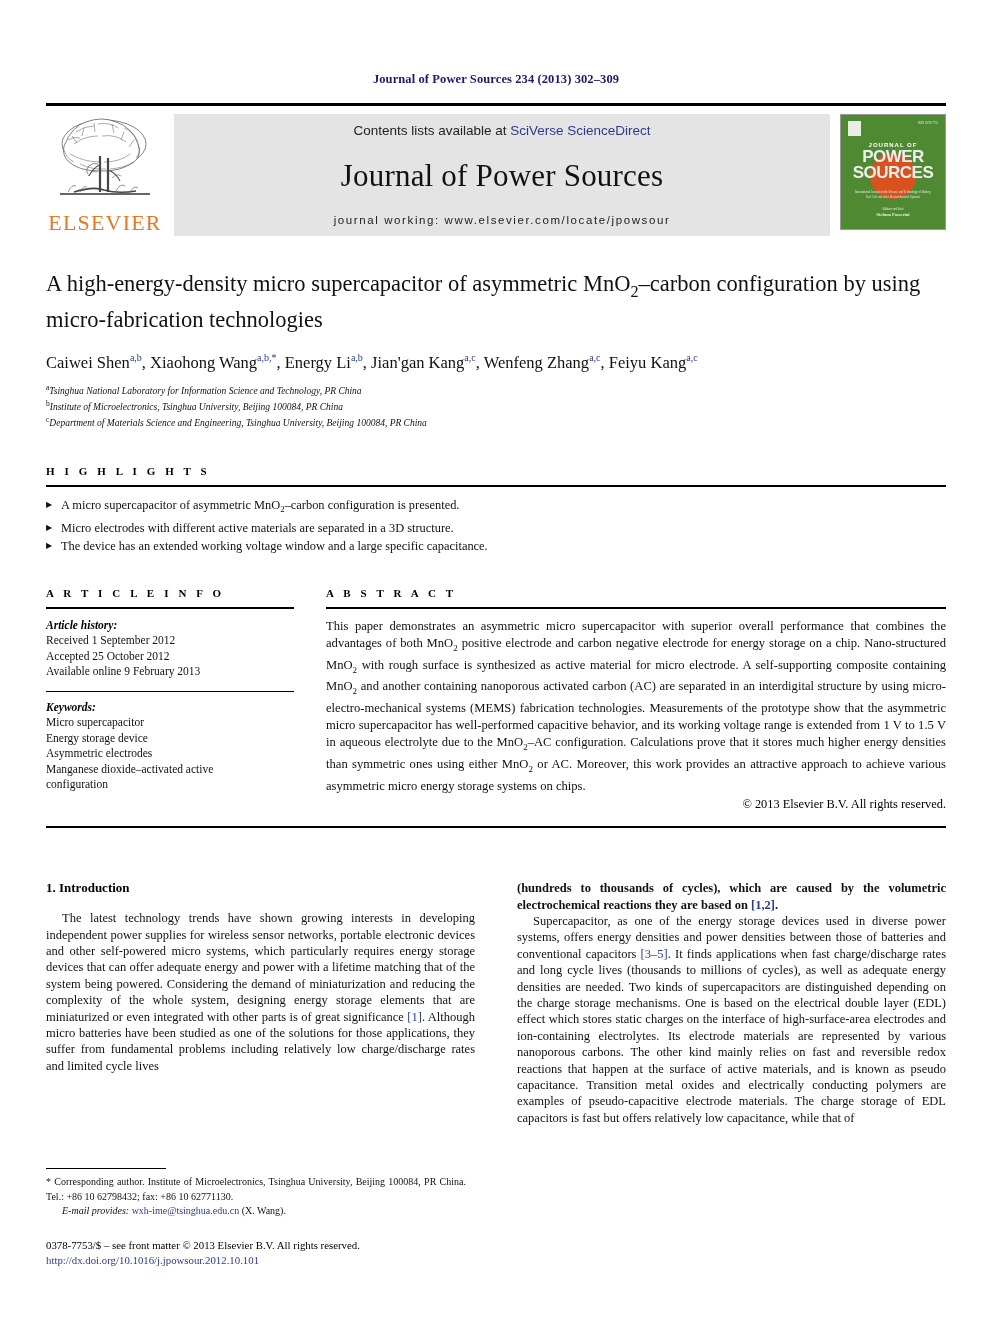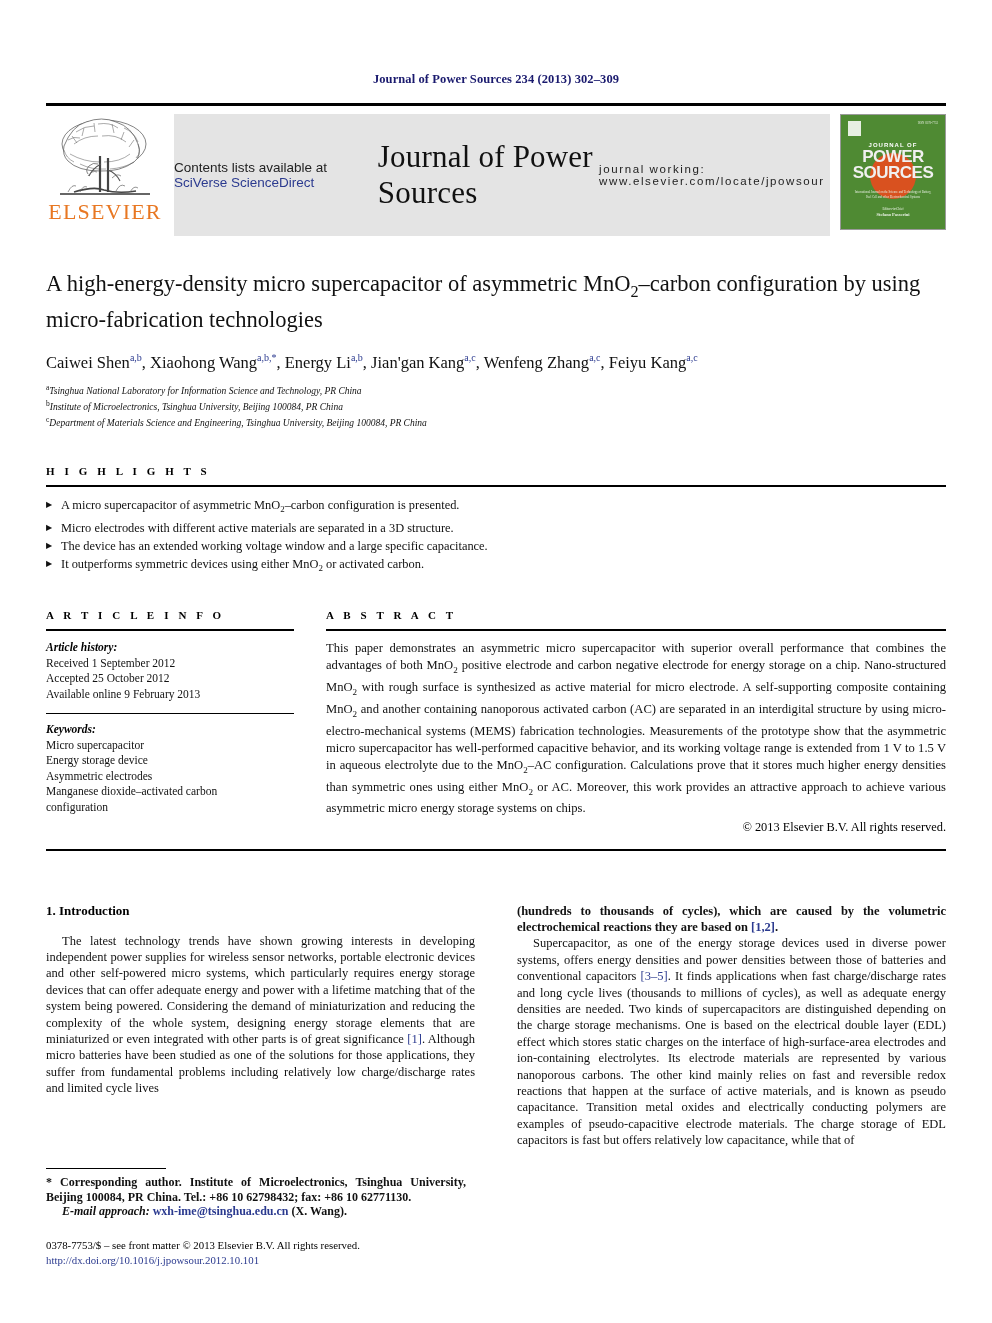--- a/index.html
+++ b/index.html
@@ -42,38 +42,38 @@
     align-items: stretch;
     height: 122px;
     padding-top: 8px;
   }
   .elsevier-logo {
     width: 118px;
     flex: 0 0 118px;
     display: flex;
     flex-direction: column;
     align-items: center;
-    justify-content: flex-start;
+    justify-content: space-between;
     padding-bottom: 2px;
   }
   .tree-svg { display:block; }
   .elsevier-word {
     font-family: "Liberation Serif", serif;
     font-size: 22px;
     letter-spacing: 1.2px;
     color: #E87722;
     line-height: 1;
     margin-top: 1px;
   }
   .masthead-center {
     flex: 1 1 auto;
     background: #e4e4e4;
     margin: 0 10px;
     display: flex;
-    flex-direction: row;
+    flex-direction: column;
     justify-content: space-between;
     align-items: center;
     padding: 9px 0 10px 0;
   }
   .contents-line {
     font-family: "Liberation Sans", sans-serif;
     font-size: 13.5px;
     color: #222;
   }
   .contents-line .sd-link { color: #2b3a8f; }
@@ -275,25 +275,24 @@
     bottom: 56px;
     width: 420px;
   }
   .fn-rule {
     border-top: 1px solid #000;
     width: 120px;
     margin-bottom: 6px;
   }
   .fn-text {
     font-family: "Liberation Serif", serif;
-    font-size: 12px;
+    font-size: 10px;
     line-height: 14.2px;
     color: #111;
     text-align: justify;
-    font-weight: bold;
   }
   .fn-email { font-style: italic; }
   .issn-block {
     margin-top: 20px;
     font-family: "Liberation Serif", serif;
     font-size: 10.8px;
     line-height: 14.5px;
   }
   .issn-block .doi { color: #2b3a8f; }
   sub { font-size: 0.72em; }
@@ -379,39 +378,38 @@
     </div>
   </div>
 
   <div class="highlights">
     <div class="section-head">H I G H L I G H T S</div>
     <div class="hl-rule"></div>
     <ul class="hl-list">
       <li>A micro supercapacitor of asymmetric MnO<sub>2</sub>–carbon configuration is presented.</li>
       <li>Micro electrodes with different active materials are separated in a 3D structure.</li>
       <li>The device has an extended working voltage window and a large specific capacitance.</li>
-      <li>It outperforms symmetric devices using either MnO<sub>2</sub> or activated carbon.</li>
     </ul>
   </div>
 
   <div class="info-abstract">
 
     <div class="col-info">
       <div class="section-head">A R T I C L E   I N F O</div>
       <div class="ia-rule"></div>
       <div class="info-label">Article history:</div>
       <div class="info-line">Received 1 September 2012</div>
       <div class="info-line">Accepted 25 October 2012</div>
       <div class="info-line">Available online 9 February 2013</div>
       <div class="ia-thin-rule"></div>
       <div class="info-label">Keywords:</div>
       <div class="info-line">Micro supercapacitor</div>
       <div class="info-line">Energy storage device</div>
       <div class="info-line">Asymmetric electrodes</div>
-      <div class="info-line">Manganese dioxide–activated carbon</div>
+      <div class="info-line">Manganese dioxide–activated active</div>
       <div class="info-line">configuration</div>
     </div>
 
     <div class="col-abs">
       <div class="section-head">A B S T R A C T</div>
       <div class="ia-rule"></div>
       <div class="abstract-body">
         This paper demonstrates an asymmetric micro supercapacitor with superior overall performance that
         combines the advantages of both MnO<sub>2</sub> positive electrode and carbon negative electrode for energy
         storage on a chip. Nano-structured MnO<sub>2</sub> with rough surface is synthesized as active material for micro
@@ -444,21 +442,21 @@
       <p class="body-p">
         Supercapacitor, as one of the energy storage devices used in diverse power systems, offers energy densities and power densities between those of batteries and conventional capacitors <span class="ref">[3–5]</span>. It finds applications when fast charge/discharge rates and long cycle lives (thousands to millions of cycles), as well as adequate energy densities are needed. Two kinds of supercapacitors are distinguished depending on the charge storage mechanisms. One is based on the electrical double layer (EDL) effect which stores static charges on the interface of high-surface-area electrodes and ion-containing electrolytes. Its electrode materials are represented by various nanoporous carbons. The other kind mainly relies on fast and reversible redox reactions that happen at the surface of active materials, and is known as pseudo capacitance. Transition metal oxides and electrically conducting polymers are examples of pseudo-capacitive electrode materials. The charge storage of EDL capacitors is fast but offers relatively low capacitance, while that of
       </p>
     </div>
   </div>
 
   <div class="footnote-area">
     <div class="fn-rule"></div>
     <div class="fn-text">* Corresponding author. Institute of Microelectronics, Tsinghua University, Beijing 100084, PR China. Tel.: +86 10 62798432; fax: +86 10 62771130.</div>
     <div class="fn-text" style="text-indent:16px;">
-      <span class="fn-email">E-mail approach:</span>
+      <span class="fn-email">E-mail provides:</span>
       <a class="ref" href="#">wxh-ime@tsinghua.edu.cn</a>
       <span>(X. Wang).</span>
     </div>
     <div class="issn-block">
       <div>0378-7753/$ – see front matter © 2013 Elsevier B.V. All rights reserved.</div>
       <div class="doi">http://dx.doi.org/10.1016/j.jpowsour.2012.10.101</div>
     </div>
   </div>
 
 </div>

